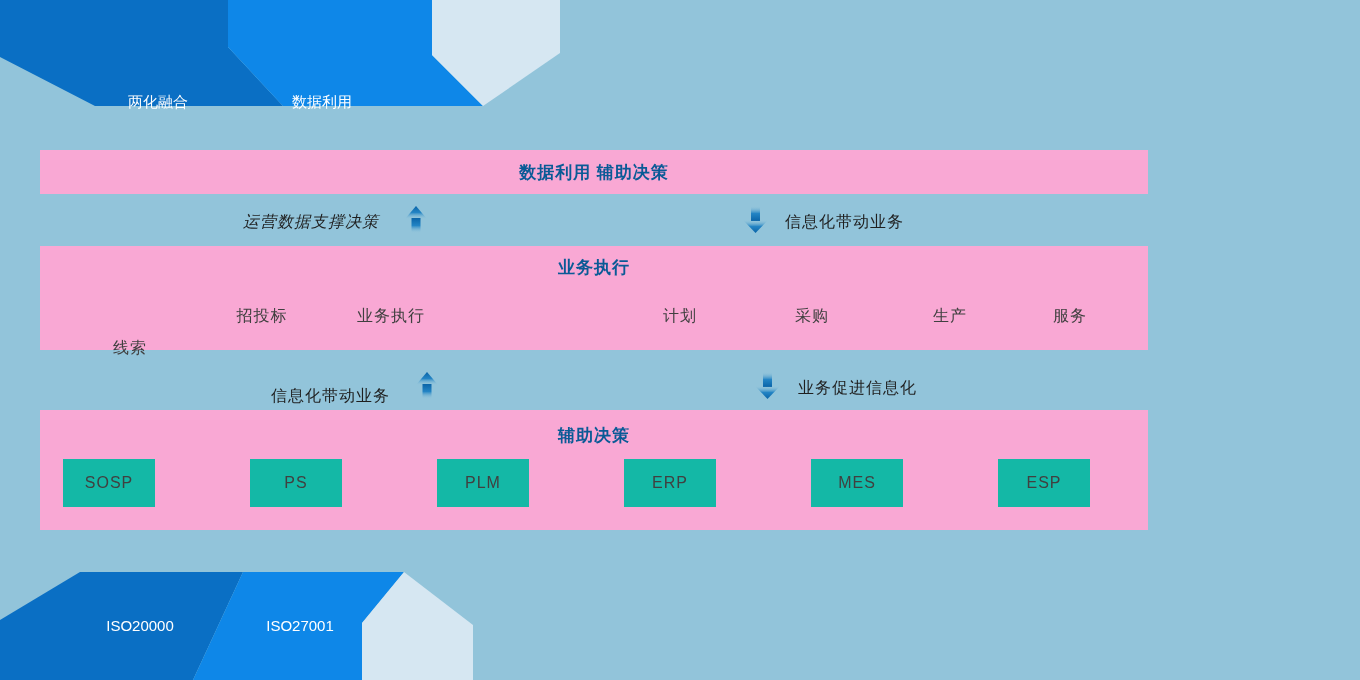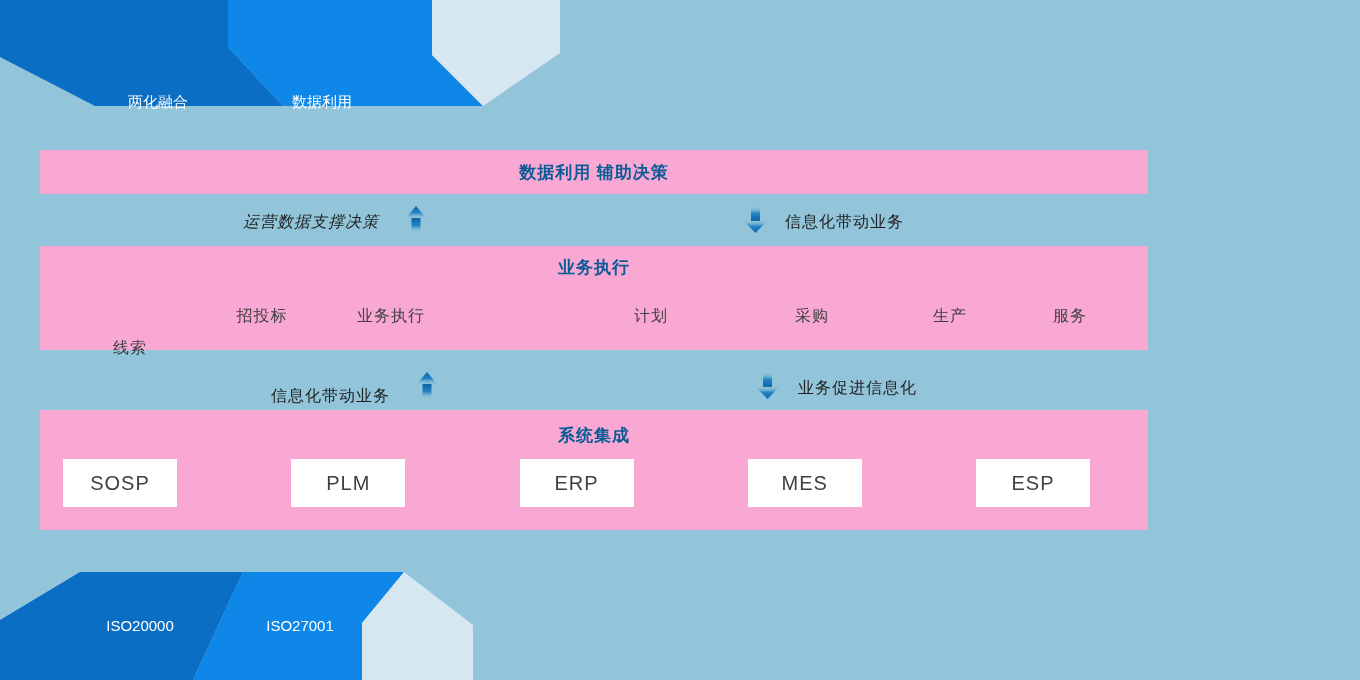--- a/index.html
+++ b/index.html
@@ -17,23 +17,23 @@
     position:absolute;left:50%;transform:translateX(-50%);
     color:#0a5a96;font-size:17px;font-weight:bold;letter-spacing:1px;
   }
   .strip-text{color:#1f1f1f;font-size:16px;letter-spacing:1px;}
   .chev-label{color:#404040;font-size:16px;letter-spacing:1px;transform:translateX(-50%);}
   .sys-row{
     position:absolute;left:63px;top:459px;width:1027px;height:48px;
     display:flex;justify-content:space-between;
   }
   .sys-box{
-    width:114px;height:48px;background:#ffffff;
+    width:92px;height:48px;background:#14b8a6;
     display:flex;align-items:center;justify-content:center;
-    color:#404040;font-size:20px;letter-spacing:1px;
+    color:#404040;font-size:16px;letter-spacing:1px;
   }
   .arrow{position:absolute;}
 </style>
 </head>
 <body>
 
 <div class="canvas">
 
   <svg class="shapes" width="1360" height="680" viewBox="0 0 1360 680">
     <defs>
@@ -84,42 +84,45 @@
     <polygon points="0,14 25,14 12.5,27" fill="url(#grad-down)"></polygon>
   </svg>
   <div class="lbl strip-text" style="left:785px;top:212px;">信息化带动业务</div>
 
   <div class="band" style="top:246px;height:104px;">
     <div class="band-title" style="top:10px;">业务执行</div>
   </div>
   <div class="lbl chev-label" style="left:130px;top:306px;margin-top:32px;">线索</div>
   <div class="lbl chev-label" style="left:262px;top:306px;">招投标</div>
   <div class="lbl chev-label" style="left:391px;top:306px;">业务执行</div>
-  <div class="lbl chev-label" style="left:651px;top:306px;">计划</div>
+  <div class="lbl chev-label" style="left:680px;top:306px;">计划</div>
   <div class="lbl chev-label" style="left:812px;top:306px;text-align:center;">采购</div>
   <div class="lbl chev-label" style="left:950px;top:306px;">生产</div>
   <div class="lbl chev-label" style="left:1070px;top:306px;">服务</div>
 
   <div class="lbl strip-text" style="left:271px;top:386px;">信息化带动业务</div>
   <svg class="arrow" style="left:416px;top:372px;" width="22" height="27" viewBox="0 0 22 27">
     <polygon points="11,0 22,13 0,13" fill="url(#grad-up)"></polygon>
     <rect x="6.5" y="12" width="9" height="15" fill="url(#grad-up)"></rect>
   </svg>
   <svg class="arrow" style="left:755px;top:372px;" width="25" height="27" viewBox="0 0 25 27">
     <rect x="8" y="0" width="9" height="15" fill="url(#grad-down)"></rect>
     <polygon points="0,14 25,14 12.5,27" fill="url(#grad-down)"></polygon>
   </svg>
   <div class="lbl strip-text" style="left:798px;top:378px;">业务促进信息化</div>
 
   <div class="band" style="top:410px;height:120px;">
-    <div class="band-title" style="top:14px;">系统集成</div>
+    <div class="band-title" style="top:14px;">辅助决策</div>
   </div>
   <div class="sys-row">
     <div class="sys-box">
       <span>SOSP</span>
+    </div>
+    <div class="sys-box">
+      <span>PS</span>
     </div>
     <div class="sys-box">
       <span>PLM</span>
     </div>
     <div class="sys-box">
       <span>ERP</span>
     </div>
     <div class="sys-box">
       <span>MES</span>
     </div>

